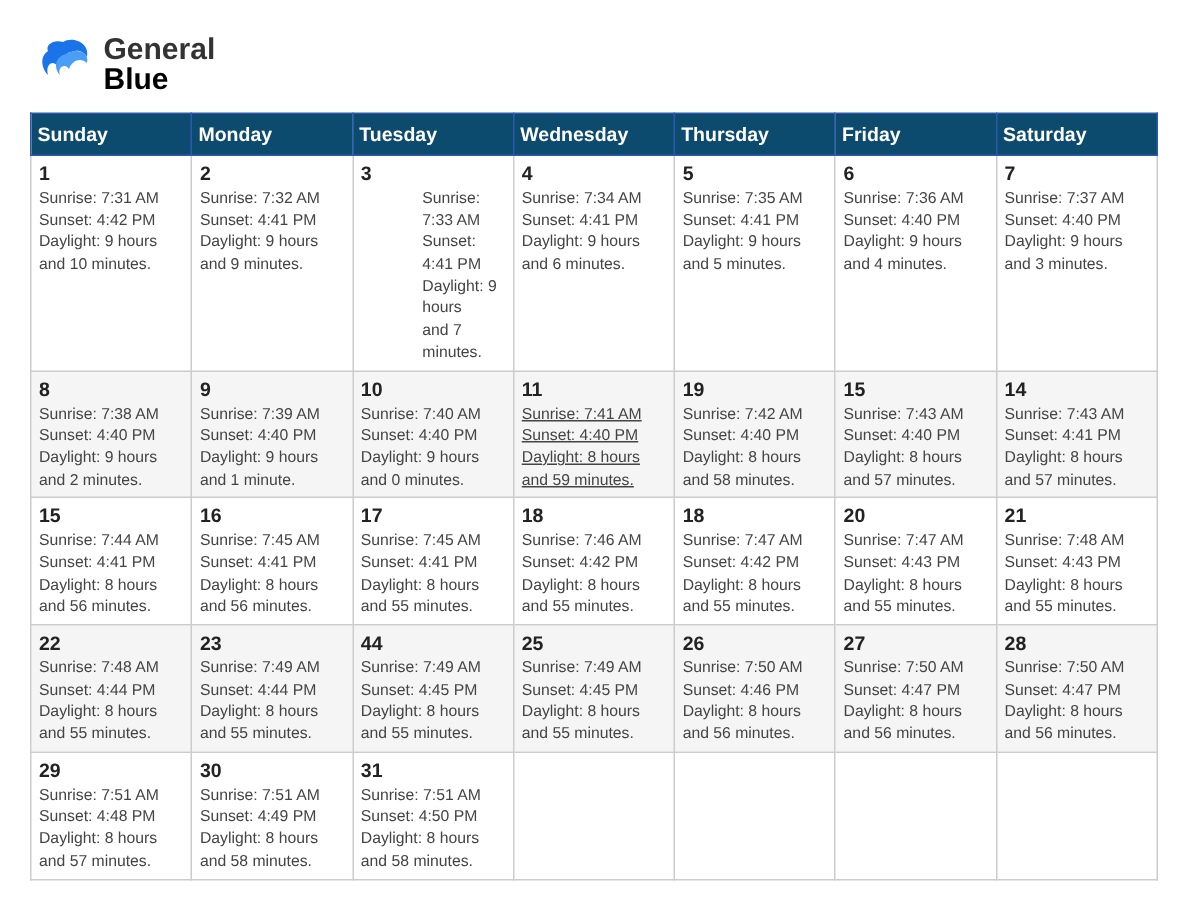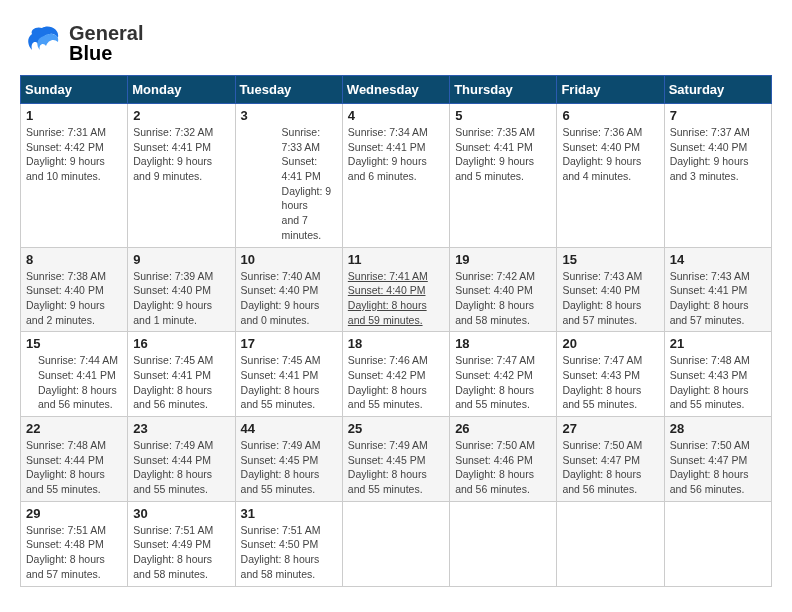--- a/index.html
+++ b/index.html
@@ -220,21 +220,21 @@
           <span class="day-number">14</span>
           <div class="day-info" style="white-space: pre-line;">Sunrise: 7:43 AM
 Sunset: 4:41 PM
 Daylight: 8 hours
 and 57 minutes.</div>
         </td>
       </tr>
       <tr>
         <td>
           <span class="day-number">15</span>
-          <div class="day-info" style="white-space: pre-line; margin-left: 12px;">Sunrise: 7:44 AM
+          <div class="day-info" style="white-space: pre-line;">Sunrise: 7:44 AM
 Sunset: 4:41 PM
 Daylight: 8 hours
 and 56 minutes.</div>
         </td>
         <td>
           <span class="day-number">16</span>
           <div class="day-info" style="white-space: pre-line;">Sunrise: 7:45 AM
 Sunset: 4:41 PM
 Daylight: 8 hours
 and 56 minutes.</div>

